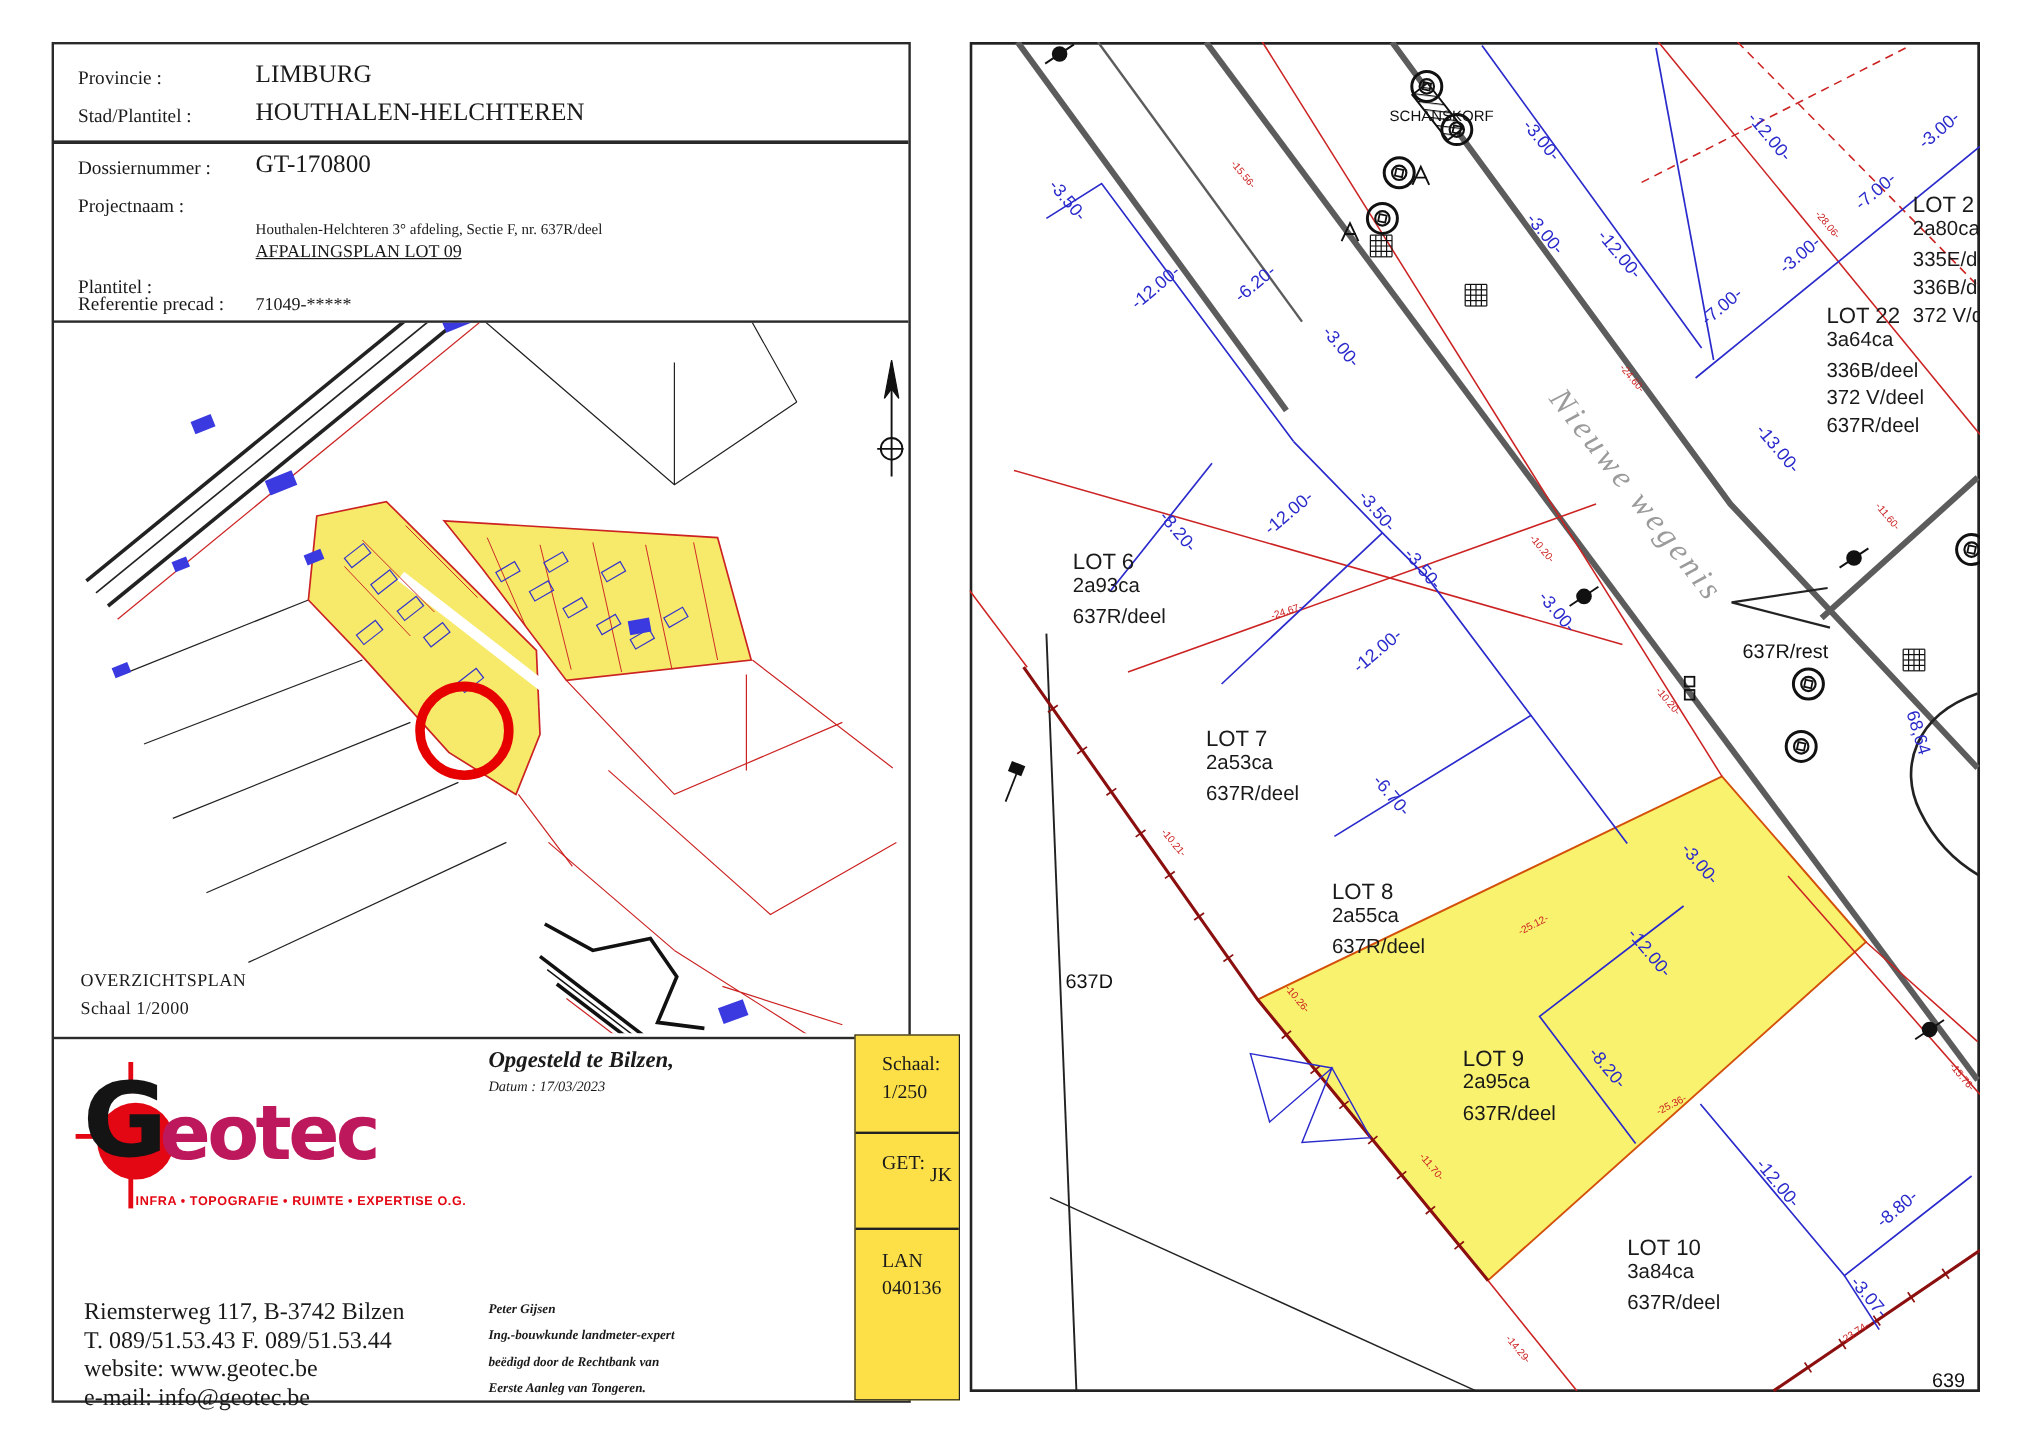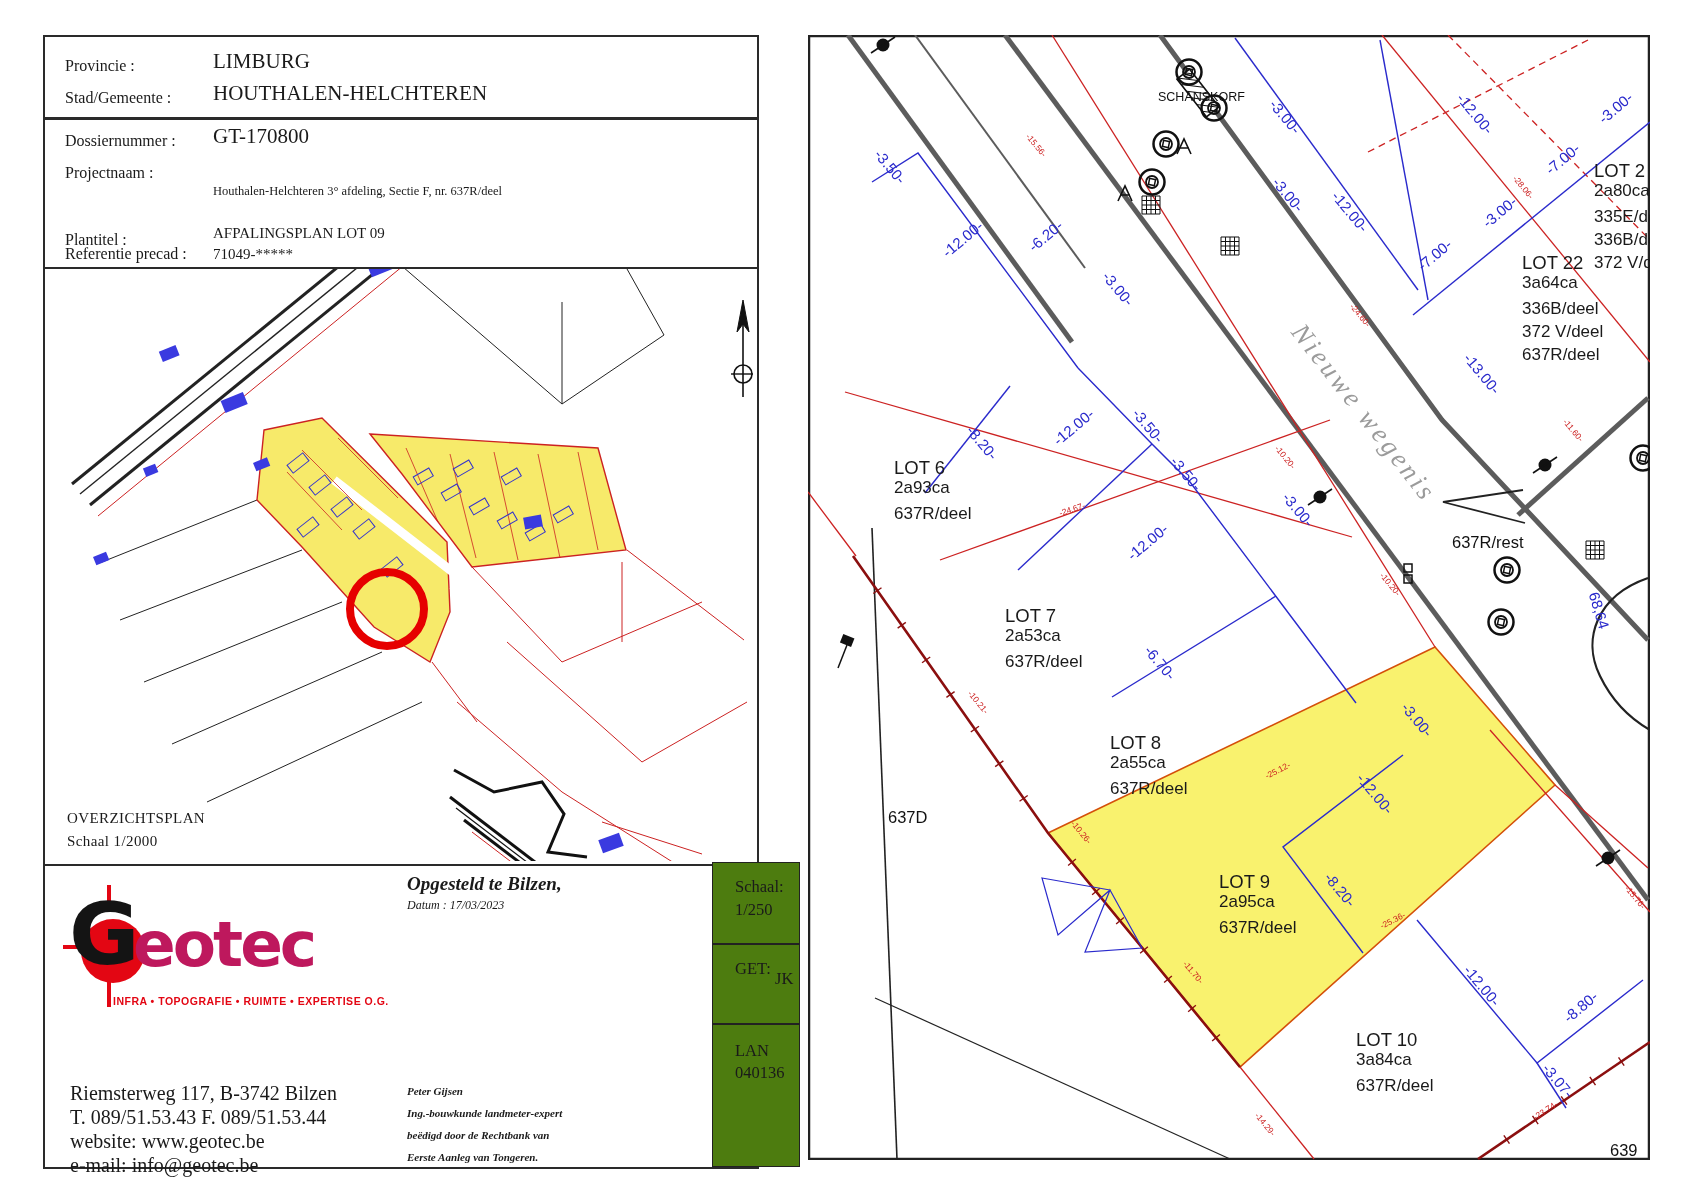--- a/index.html
+++ b/index.html
@@ -21,47 +21,47 @@
   .datum{position:absolute;left:362px;font-size:12px;font-style:italic;}
   .peter{position:absolute;left:362px;font-size:11px;font-style:italic;font-weight:bold;white-space:nowrap;}
   
   #glogo{position:absolute;left:22px;top:846px;width:330px;height:190px;}
   #gdisc{position:absolute;left:14px;top:36px;width:64px;height:64px;border-radius:50%;background:#e30613;}
   #gG{position:absolute;left:2px;top:8px;font-family:"DejaVu Sans",sans-serif;font-weight:bold;font-size:86px;line-height:86px;color:#141414;}
   #grest{position:absolute;left:66px;top:30px;font-family:"DejaVu Sans",sans-serif;font-weight:bold;font-size:63px;line-height:63px;letter-spacing:-3px;color:#be185d;}
   .gtick{position:absolute;background:#e30613;}
   #gtag{position:absolute;left:46px;top:112px;font-family:"Liberation Sans",sans-serif;font-weight:bold;font-size:10.5px;color:#e30613;letter-spacing:.5px;white-space:nowrap;}
   
-  #minicol{left:712px;top:862px;width:86px;height:303px;border:1.5px solid #222;background:#4d7c0f;}
+  #minicol{left:712px;top:862px;width:86px;height:303px;border:1.5px solid #222;background:#fde047;}
   .mc-line{position:absolute;left:0;width:100%;height:1.5px;background:#222;}
   .mc-t{position:absolute;left:22px;font-size:16.5px;white-space:nowrap;}
   
   #plansvg{left:808px;top:35px;}
   svg text{font-family:"Liberation Sans",sans-serif;}
   .serifit{font-family:"Liberation Serif",serif;font-style:italic;}
 </style>
 </head>
 <body>
 
 <div id="page">
 
   <div id="sheet" class="abs">
 
     <div class="tb-label" style="top:20px;">Provincie :</div>
     <div class="tb-value" style="top:12px;">LIMBURG</div>
-    <div class="tb-label" style="top:52px;">Stad/Gemeente :</div>
+    <div class="tb-label" style="top:52px;">Stad/Plantitel :</div>
     <div class="tb-value" style="top:44px;">HOUTHALEN-HELCHTEREN</div>
     <div class="hline" style="top:80px;height:2.5px;"></div>
 
     <div class="tb-label" style="top:95px;">Dossiernummer :</div>
     <div class="tb-value" style="top:87px;">GT-170800</div>
     <div class="tb-label" style="top:127px;">Projectnaam :</div>
     <div class="tb-value xs" style="top:147px;">Houthalen-Helchteren 3° afdeling, Sectie F, nr. 637R/deel</div>
     <div class="tb-label" style="top:194px;">Plantitel :</div>
-    <div class="tb-value sm" style="top:188px;">AFPALINGSPLAN  LOT  09</div>
+    <div class="tb-value sm" style="top:165px;text-decoration:underline;">AFPALINGSPLAN  LOT  09</div>
     <div class="tb-label" style="top:208px;">Referentie precad :</div>
     <div class="tb-value sm" style="top:209px;">71049-*****</div>
     <div class="hline" style="top:230px;height:1.5px;"></div>
 
     <svg class="abs" style="left:2px;top:232px;" width="706" height="592" viewBox="45 267 706 592">
 
       <g stroke="#222" fill="none">
         <line x1="70" y1="482" x2="516" y2="118" stroke-width="3"></line>
         <line x1="78" y1="492" x2="524" y2="128" stroke-width="1.4"></line>
         <line x1="88" y1="503" x2="534" y2="139" stroke-width="3"></line>

